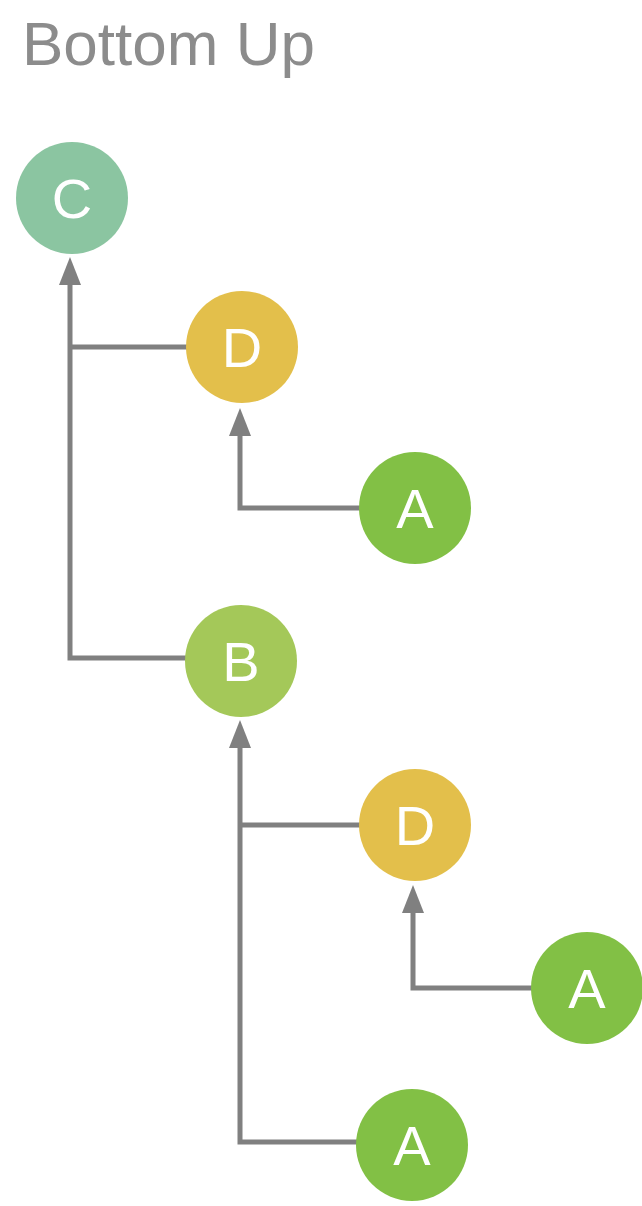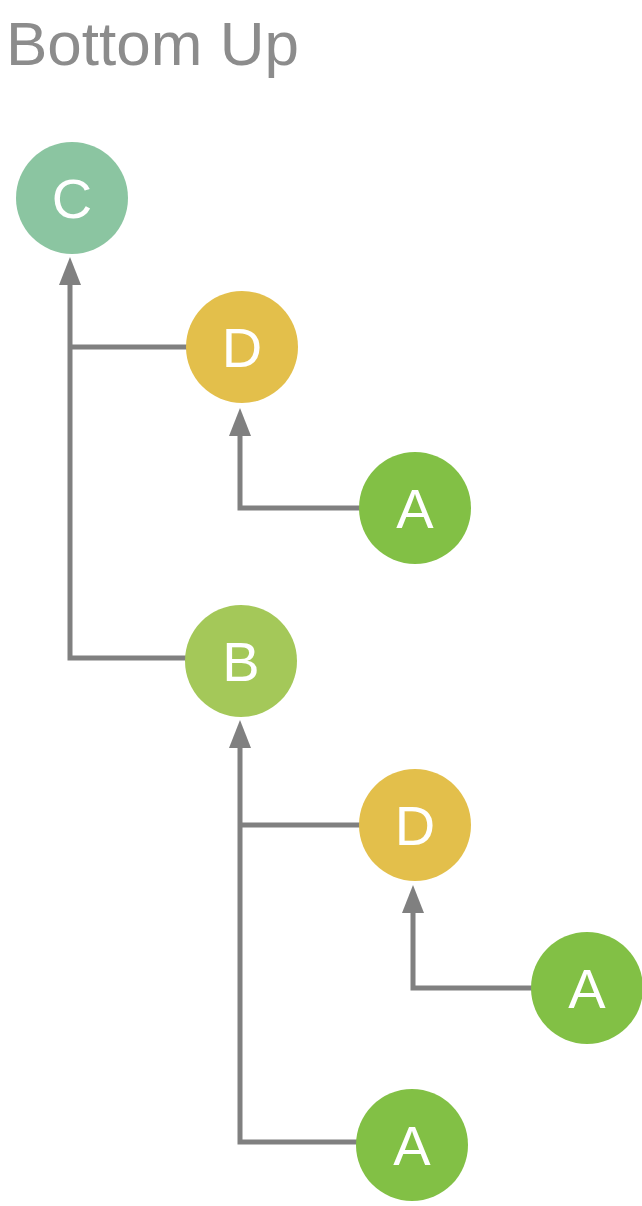--- a/index.html
+++ b/index.html
@@ -10,21 +10,21 @@
   }
   .canvas {
     position: relative;
     width: 642px;
     height: 1206px;
     background: #ffffff;
     overflow: hidden;
   }
   .diagram-title {
     position: absolute;
-    left: 6px;
+    left: 22px;
     top: 8px;
     font-size: 62px;
     font-weight: 300;
     letter-spacing: 0px;
     color: var(--color-title, #8c8c8c);
     white-space: nowrap;
   }
   .connectors {
     position: absolute;
     left: 0;

